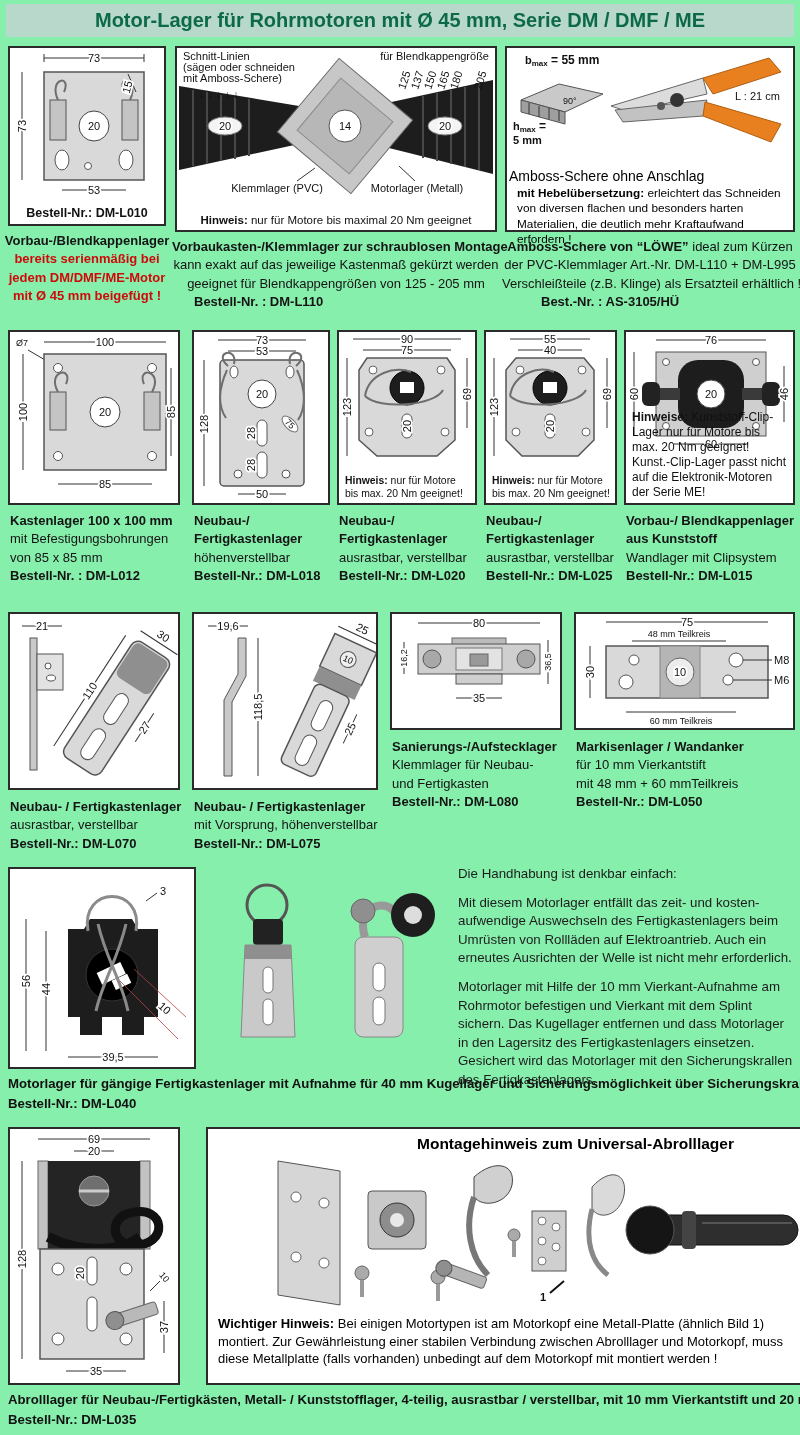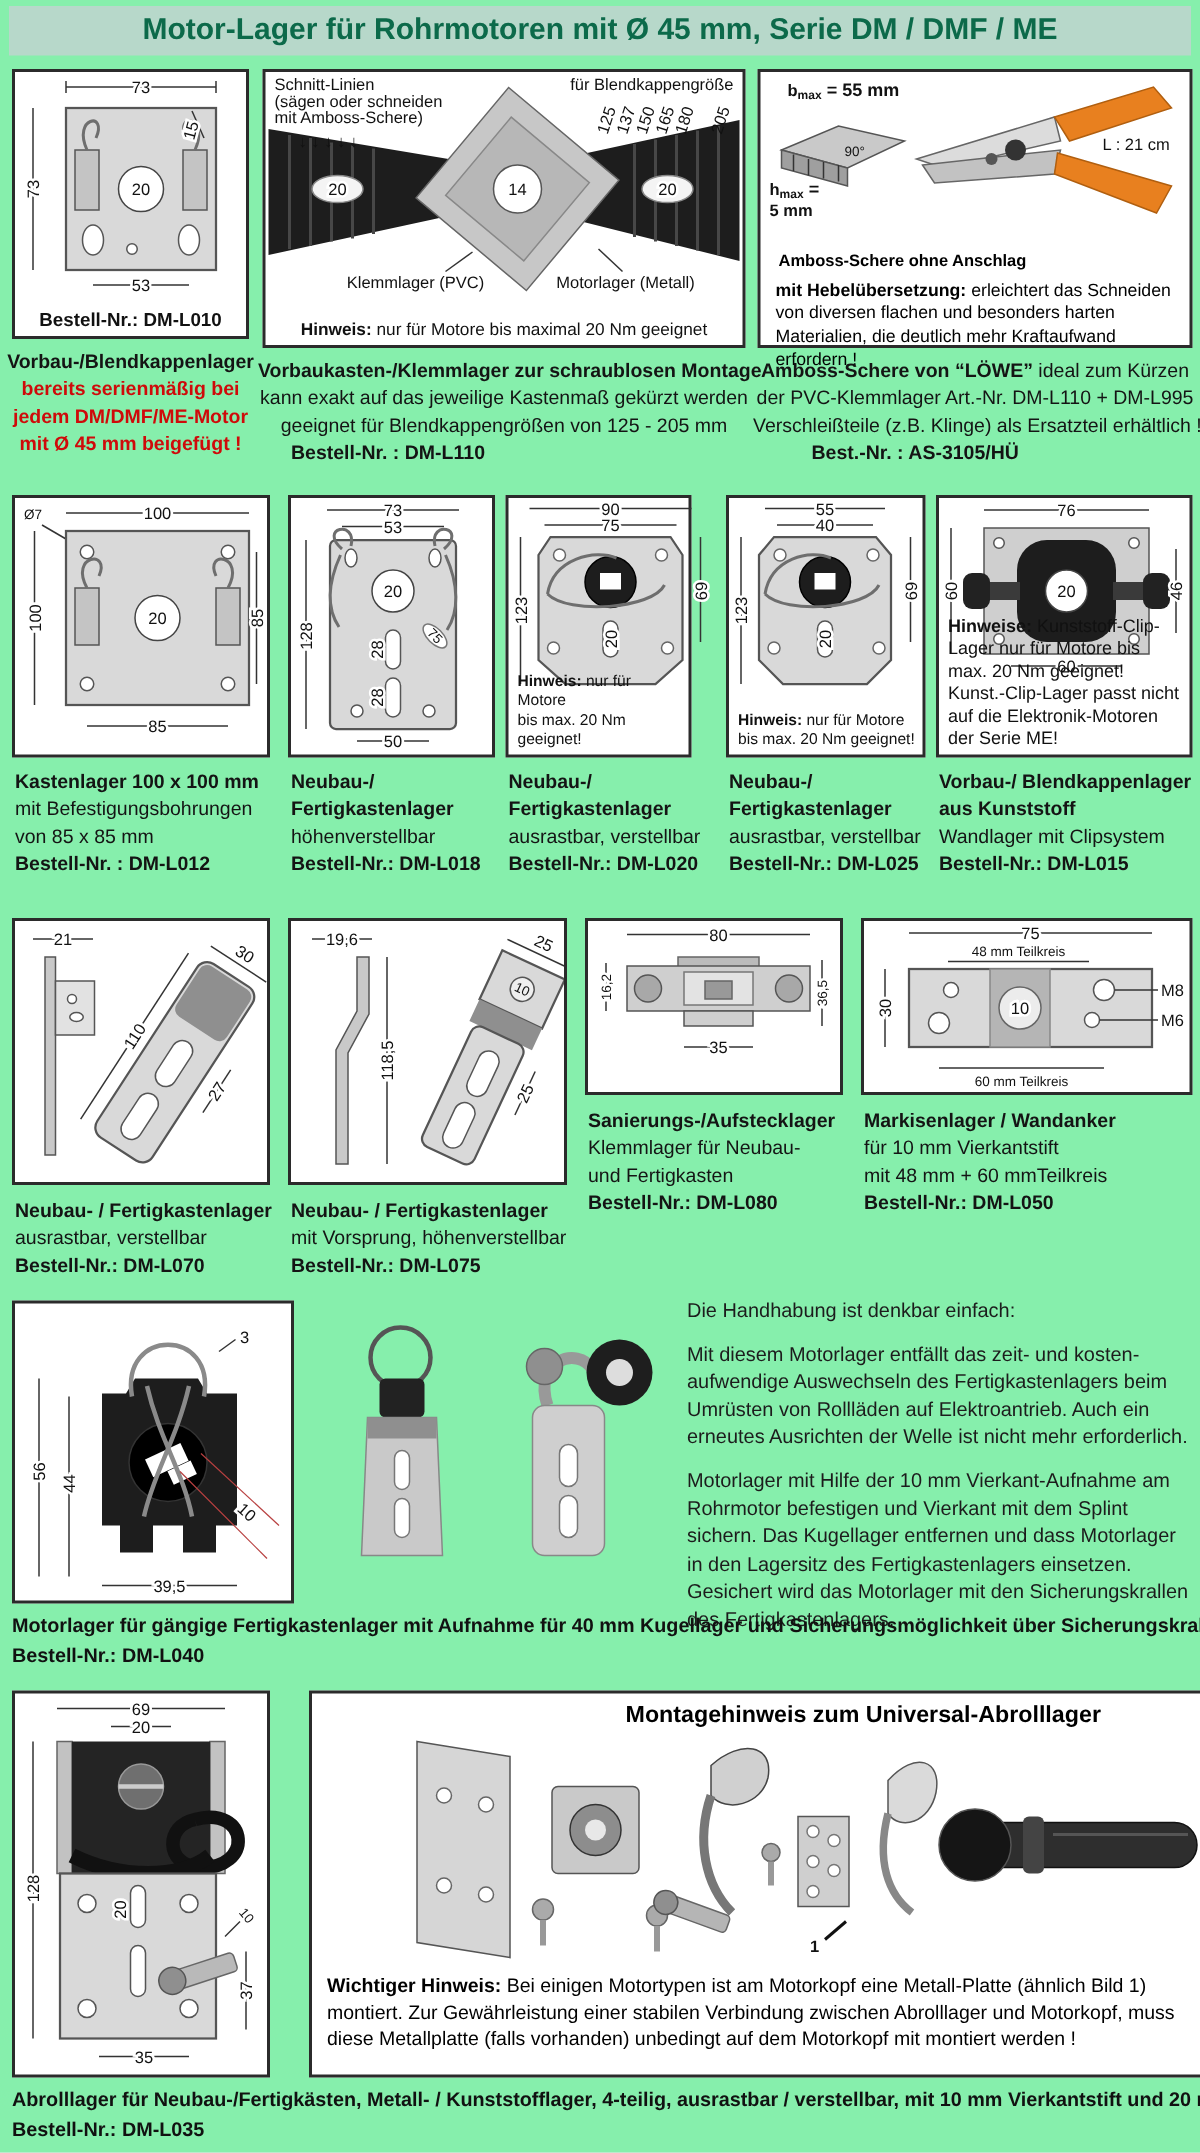--- a/index.html
+++ b/index.html
@@ -131,21 +131,21 @@
       <text x="6" y="82" font-weight="bold" font-size="12"><tspan>h</tspan><tspan font-size="8" dy="2">max</tspan><tspan font-size="12" dy="-2"> =</tspan></text>
       <text x="6" y="96" font-weight="bold" font-size="12">5 mm</text>
       <polygon points="104,58 196,30 200,46 122,64" fill="#dcdcdc" stroke="#666"></polygon>
       <polygon points="108,62 200,52 196,68 116,74" fill="#c2c2c2" stroke="#666"></polygon>
       <circle cx="170" cy="52" r="7" fill="#333"></circle>
       <circle cx="154" cy="58" r="4" fill="#555"></circle>
       <polygon points="196,30 262,10 274,24 206,46" fill="#e8801f" stroke="#b05f10"></polygon>
       <polygon points="198,54 274,76 264,94 196,68" fill="#e8801f" stroke="#b05f10"></polygon>
       <text x="228" y="52" font-size="13">L : 21 cm</text>
     </svg>
-    <div style="position:absolute;left:12px;top:120px;font-weight:bold;font-size:11px;">Amboss-Schere ohne Anschlag</div>
+    <div style="position:absolute;left:2px;top:120px;font-weight:normal;font-size:14px;">Amboss-Schere ohne Anschlag</div>
     <div style="position:absolute;left:10px;top:138px;width:268px;font-size:11.8px;line-height:1.3;">
       <span class="b">mit Hebelübersetzung:</span><span> erleichtert das Schneiden von diversen flachen und besonders harten Materialien, die deutlich mehr Kraftaufwand erfordern !</span>
     </div>
   </div>
   <div class="cap ctr" style="left:502px;top:238px;width:296px;">
     <div><span class="b">Amboss-Schere von “LÖWE”</span><span> ideal zum Kürzen</span></div>
     <div>der PVC-Klemmlager Art.-Nr. DM-L110 + DM-L995</div>
     <div>Verschleißteile (z.B. Klinge) als Ersatzteil erhältlich !</div>
     <div class="b" style="text-align:left;margin-left:6px;padding-left:33px;">Best.-Nr. : AS-3105/HÜ</div>
   </div>
@@ -211,21 +211,21 @@
       <text class="dim" transform="rotate(-90 10 92)" x="10" y="96">128</text>
     </svg>
   </div>
   <div class="cap" style="left:194px;top:512px;width:140px;">
     <div class="b">Neubau-/</div>
     <div class="b">Fertigkastenlager</div>
     <div>höhenverstellbar</div>
     <div class="b">Bestell-Nr.: DM-L018</div>
   </div>
 
-  <div class="box" style="left:337px;top:330px;width:124px;height:175px;">
+  <div class="box" style="left:337px;top:330px;width:140px;height:175px;">
     <svg width="136" height="132" viewBox="0 0 136 132">
       <line class="d" x1="14" y1="7" x2="122" y2="7"></line>
         <text class="dim" x="68" y="11">90</text>
       <line class="d" x1="24" y1="18" x2="112" y2="18"></line>
         <text class="dim" x="68" y="22">75</text>
       <polygon class="plate" points="28,26 108,26 116,38 116,108 98,124 38,124 20,108 20,38"></polygon>
       <circle cx="34" cy="38" r="4" fill="#fff" stroke="#666"></circle>
         <circle cx="102" cy="38" r="4" fill="#fff" stroke="#666"></circle>
       <circle cx="30" cy="100" r="4" fill="#fff" stroke="#666"></circle>
         <circle cx="106" cy="100" r="4" fill="#fff" stroke="#666"></circle>

